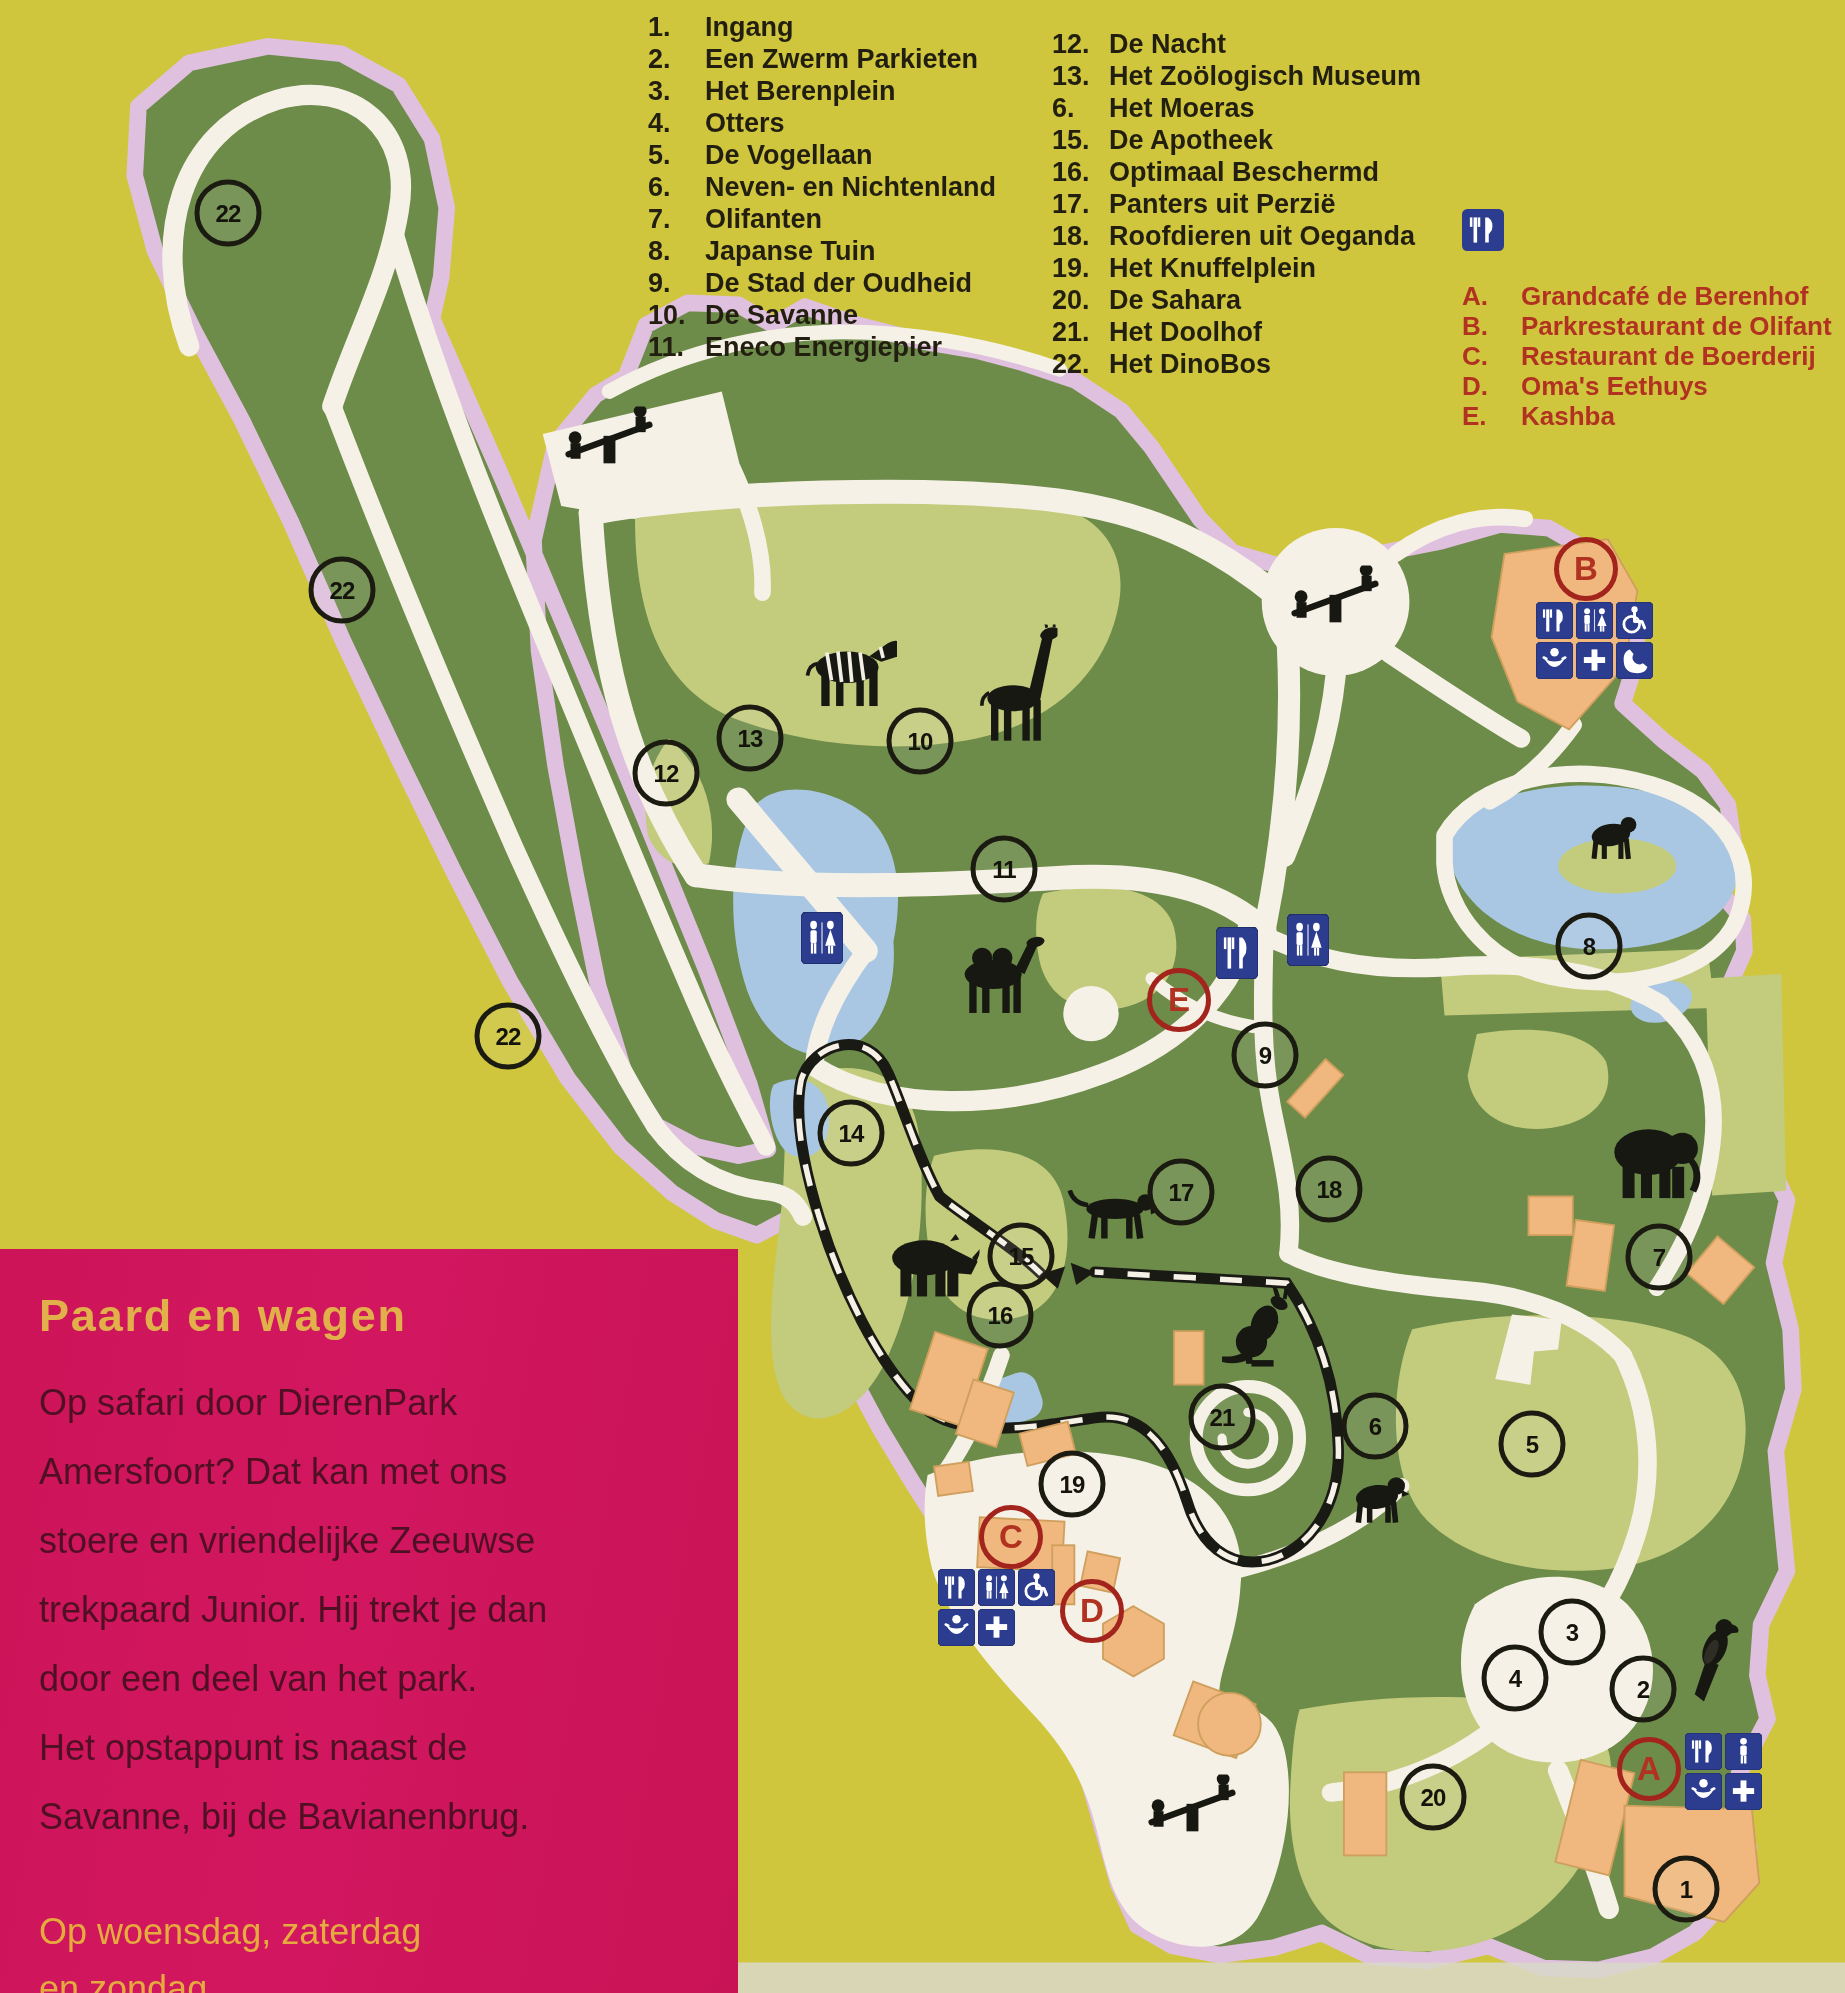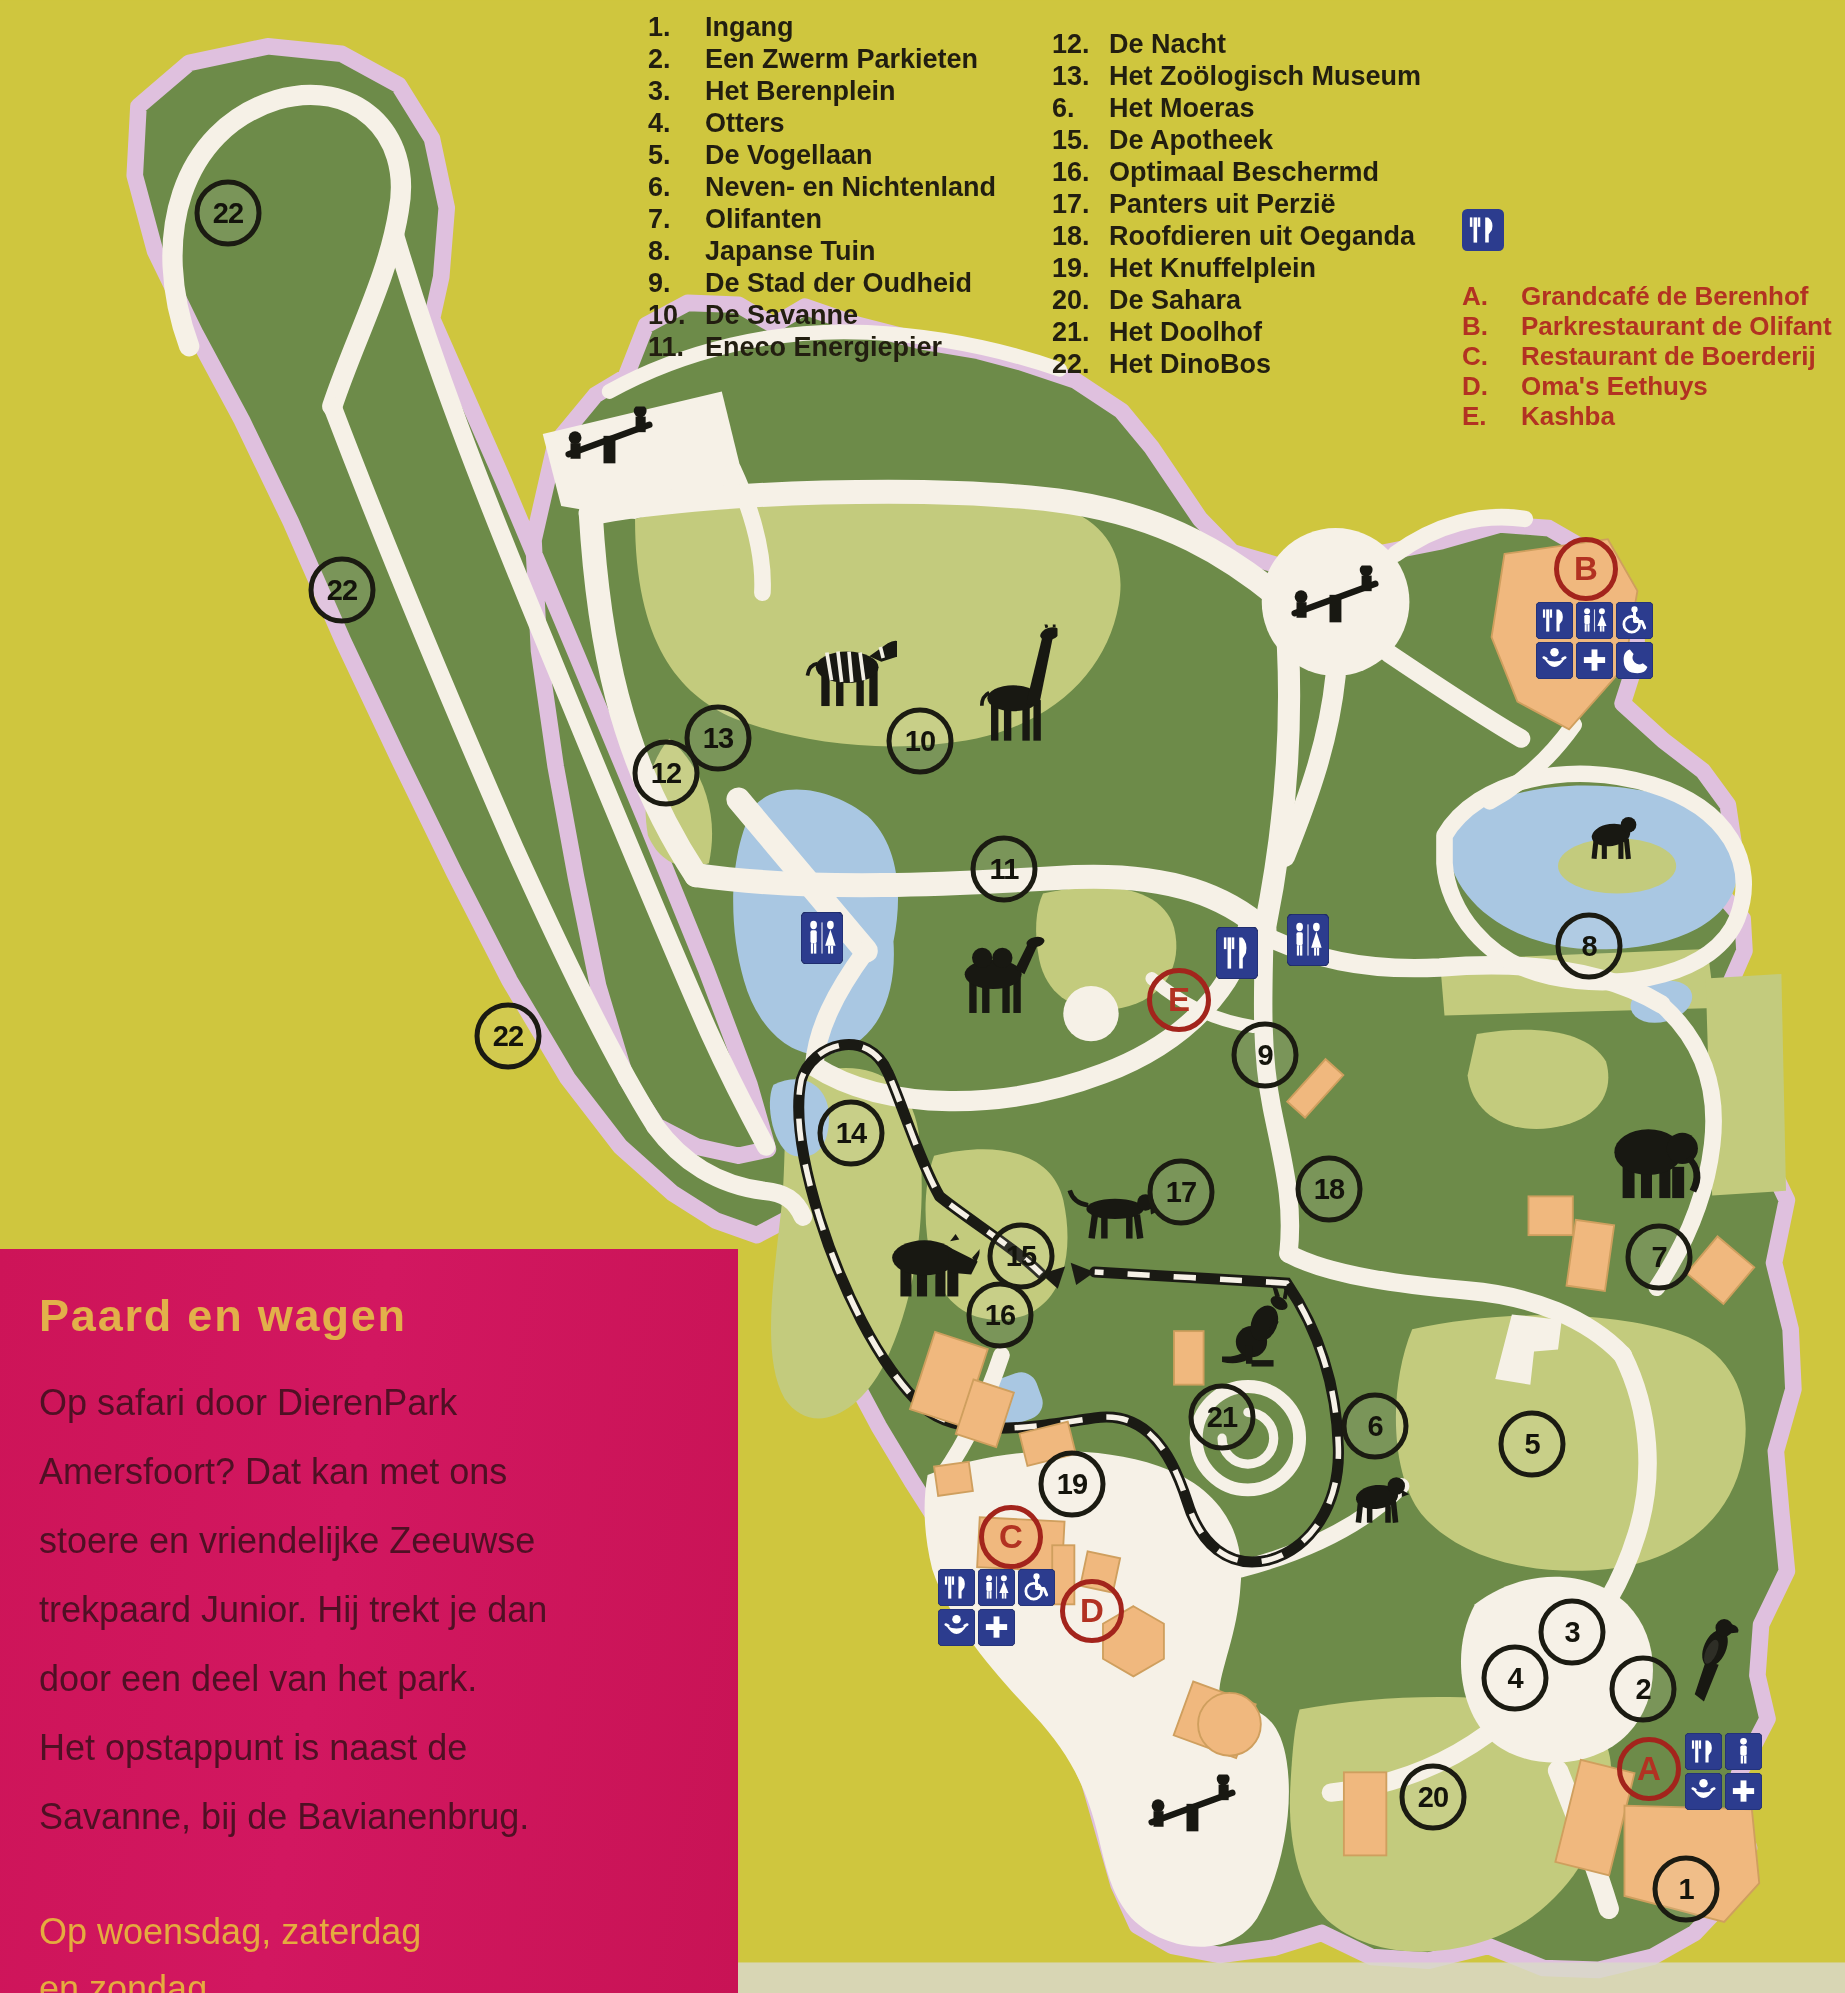--- a/index.html
+++ b/index.html
@@ -15,21 +15,21 @@
   .water{fill:var(--water-blue,#a9c7e2);}
   .bld{fill:var(--building-orange,#f0b87e);stroke:#cf9f5e;stroke-width:2;}
   .trail-base{stroke:#1a1a14;stroke-width:12;fill:none;stroke-linecap:round;}
   .trail-dash{stroke:var(--path-cream,#f6f1e7);stroke-width:6;fill:none;stroke-dasharray:24 26;}
   .photoedge{fill:#d9d8c9;opacity:.85;}
 
   
   #overlay{position:absolute;inset:0;}
   .marker{position:absolute;width:57px;height:57px;border:5.5px solid #1b1b12;border-radius:50%;
           display:flex;align-items:center;justify-content:center;
-          font-weight:bold;font-size:29px;color:#14140c;letter-spacing:-0.9px;
+          font-weight:bold;font-size:24px;color:#14140c;letter-spacing:-0.9px;
           background:rgba(250,248,240,0.10);transform:translate(-50%,-50%);}
   .rmarker{position:absolute;width:54px;height:54px;border:5.5px solid var(--marker-red,#a3241c);border-radius:50%;
           display:flex;align-items:center;justify-content:center;
           font-weight:bold;font-size:33px;color:#b23222;background:transparent;transform:translate(-50%,-50%);}
   .fcluster{position:absolute;display:flex;flex-direction:column;gap:2.8px;}
   .frow{display:flex;gap:2.8px;}
   .ficon{width:37px;height:37px;}
   .ficon.big{width:42px;height:52px;}
   .sprite{position:absolute;transform:translate(-50%,-50%);}
 
@@ -318,21 +318,21 @@
             <circle cx="-37" cy="-2" r="7"></circle>
             <rect x="-42" y="4" width="11" height="17"></rect>
             <circle cx="34" cy="-31" r="7"></circle>
             <rect x="29" y="-25" width="11" height="17"></rect>
           </g>
         </svg></div>
       <div class="marker" style="left: 228px; top: 213px;">22</div>
       <div class="marker" style="left: 342px; top: 590px;">22</div>
       <div class="marker" style="left: 508px; top: 1036px;">22</div>
       <div class="marker" style="left: 666px; top: 773px;">12</div>
-      <div class="marker" style="left: 718px; top: 738px;">13</div>
+      <div class="marker" style="left: 750px; top: 738px;">13</div>
       <div class="marker" style="left: 920px; top: 741px;">10</div>
       <div class="marker" style="left: 1004px; top: 869px; text-align: center;">11</div>
       <div class="marker" style="left: 1589px; top: 946px;">8</div>
       <div class="marker" style="left: 1265px; top: 1055px;">9</div>
       <div class="marker" style="left: 851px; top: 1133px;">14</div>
       <div class="marker" style="left: 1021px; top: 1256px;">15</div>
       <div class="marker" style="left: 1181px; top: 1192px;">17</div>
       <div class="marker" style="left: 1329px; top: 1189px;">18</div>
       <div class="marker" style="left: 1659px; top: 1257px;">7</div>
       <div class="marker" style="left: 1000px; top: 1315px;">16</div>

